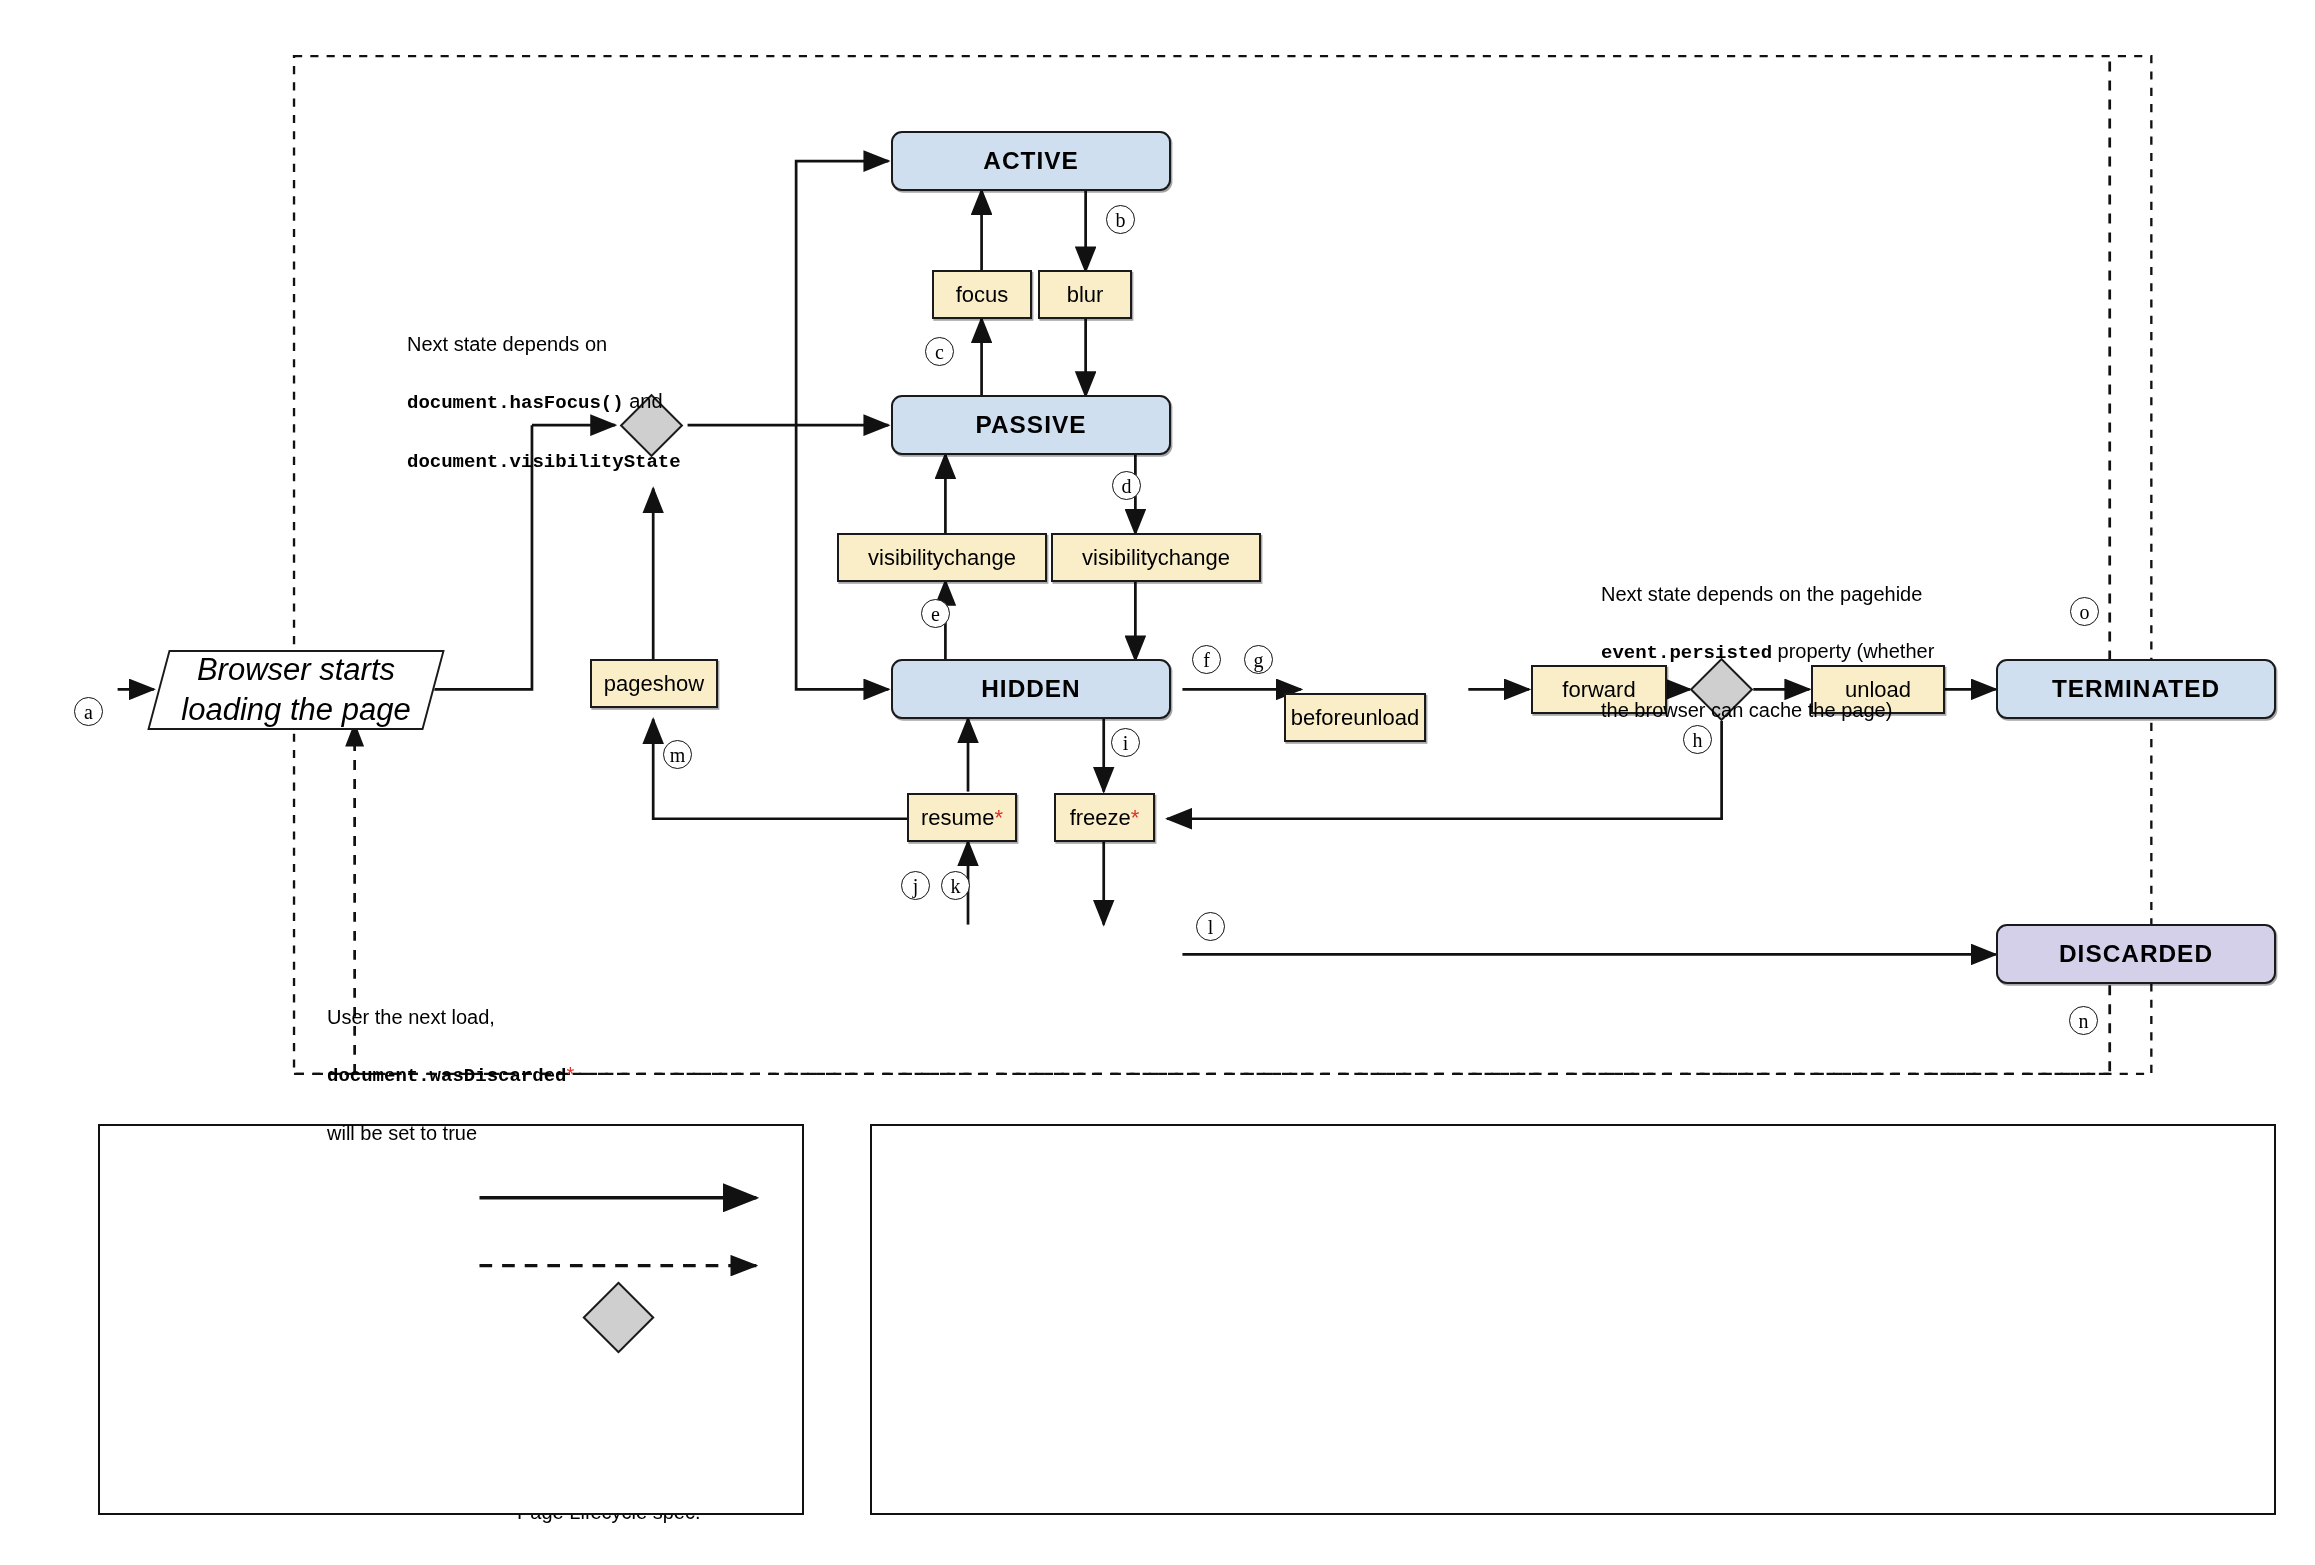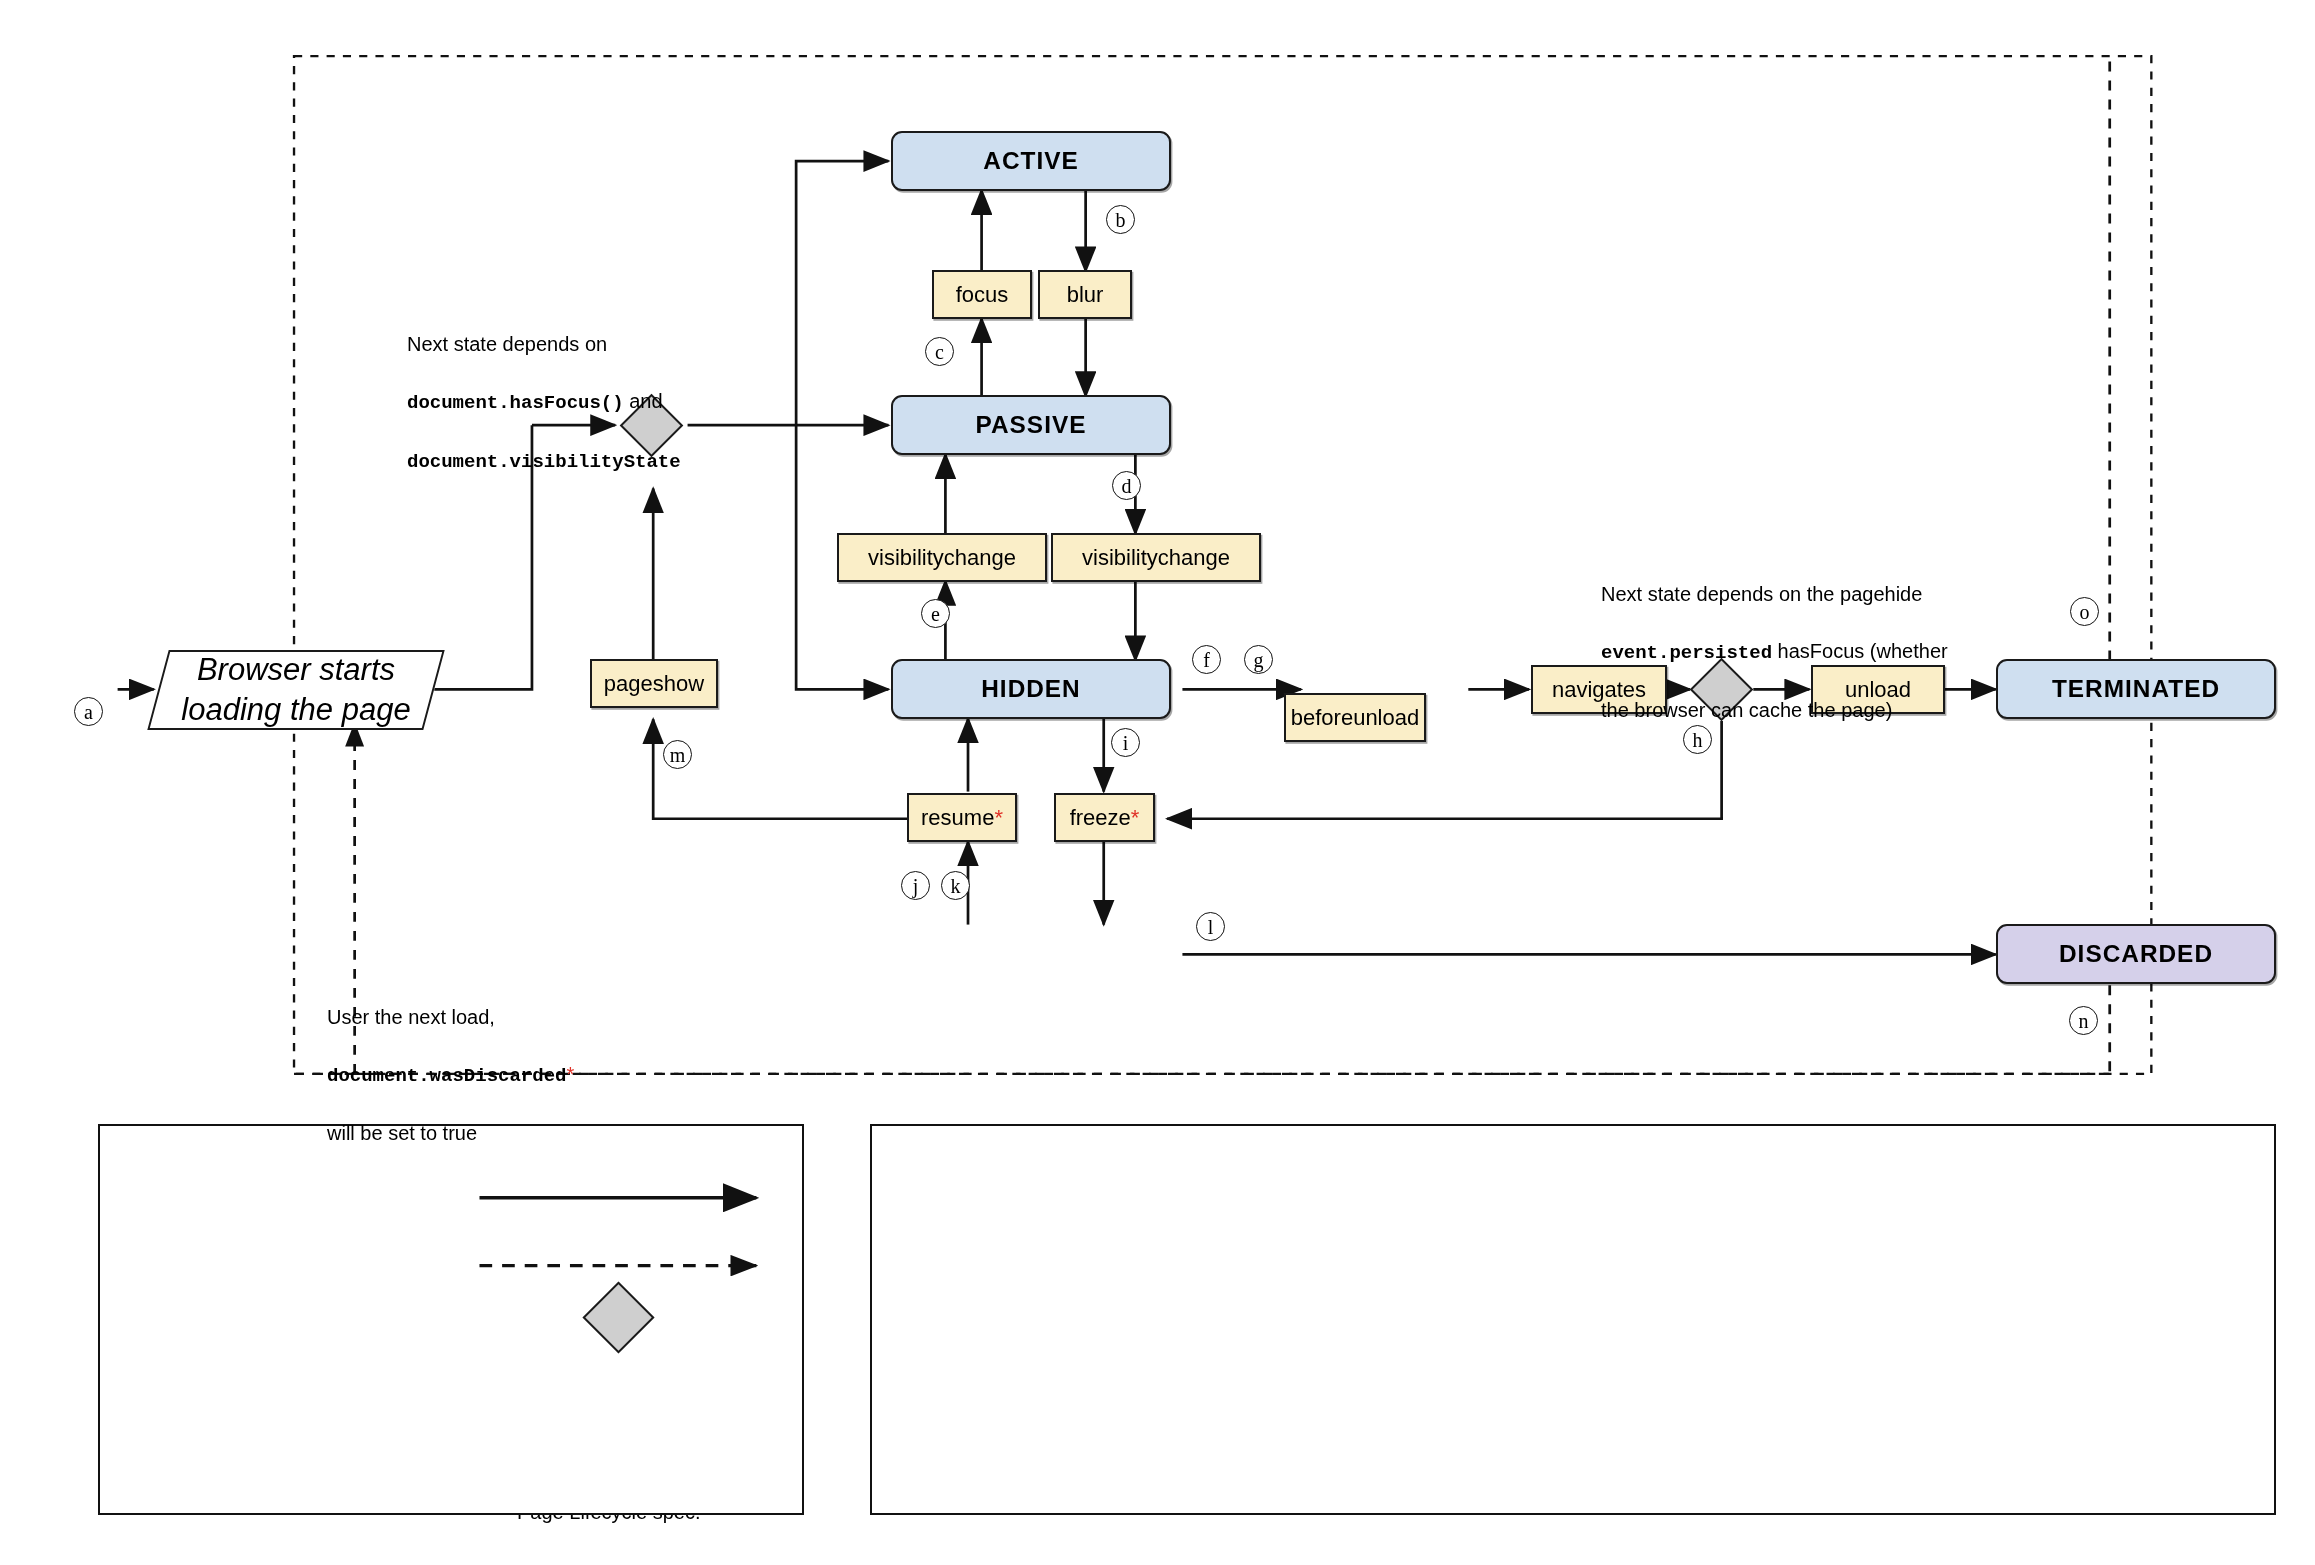--- a/index.html
+++ b/index.html
@@ -236,21 +236,21 @@
   <div class="node event" style="left:1054px; top:793px; width:101px; height:49px;">
     <span>freeze</span>
       <span class="star">*</span>
   </div>
 
   <div class="node event" style="left:1284px; top:665px; width:142px; height:49px;margin-top:28px;">
     <span>beforeunload</span>
   </div>
 
   <div class="node event" style="left:1531px; top:665px; width:136px; height:49px;">
-    <span>navigates</span>
+    <span>forward</span>
   </div>
 
   <div class="node event" style="left:1811px; top:665px; width:134px; height:49px;">
     <span>unload</span>
   </div>
 
   <div class="clabel" style="left:74px; top:697px;">
     <span>a</span>
     </div>
   <div class="clabel" style="left:1106px; top:205px;">
@@ -297,21 +297,21 @@
     </div>
 
   <div class="note" style="left:407px; top:302px; width:380px;">
     <span>Next state depends on</span><br>
     <span class="mono">document.hasFocus()</span><span> and</span><br>
     <span class="mono">document.visibilityState</span>
   </div>
 
   <div class="note" style="left:1601px; top:552px; width:380px;">
     <span>Next state depends on the pagehide</span><br>
-    <span class="mono">event.persisted</span><span> hasFocus (whether</span><br>
+    <span class="mono">event.persisted</span><span> property (whether</span><br>
     <span>the browser can cache the page)</span>
   </div>
 
   <div class="note" style="left:327px; top:975px; width:416px;">
     <span>User the next load,</span><br>
     <span class="mono">document.wasDiscarded</span><span class="star">*</span><br>
     <span>will be set to true</span>
   </div>
 
   <div class="panel" style="left:98px; top:1124px; width:706px; height:391px;"></div>

